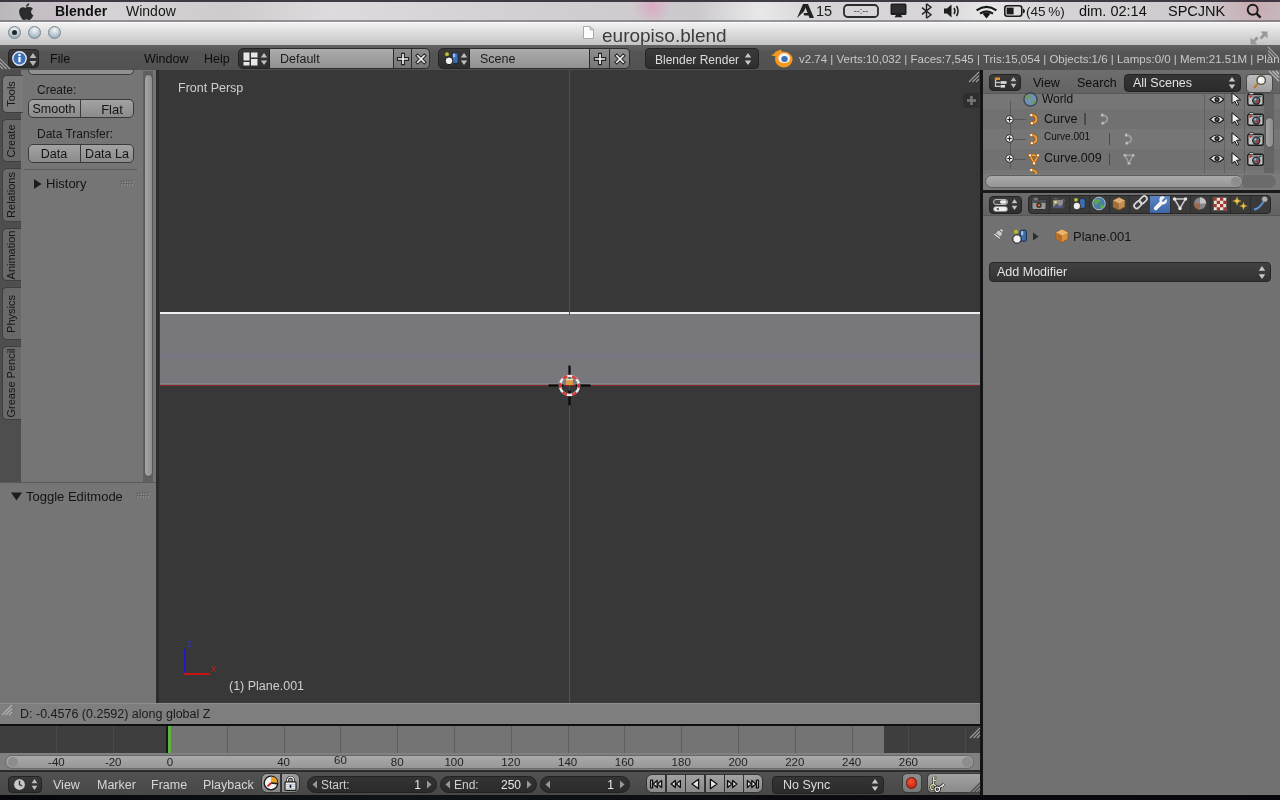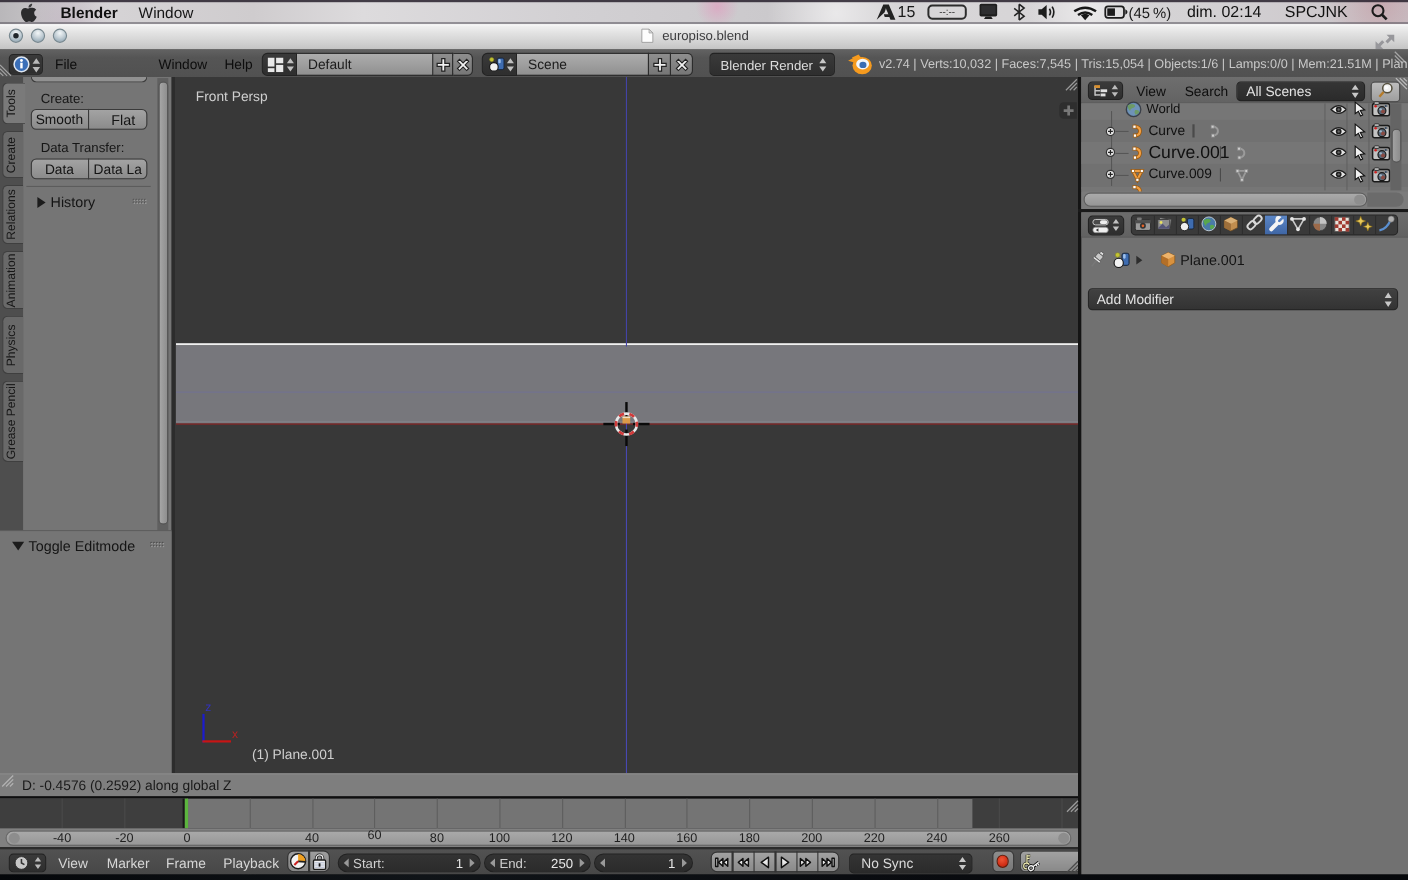--- a/index.html
+++ b/index.html
@@ -76,21 +76,21 @@
 <div class="a" style="left:27.5px;top:26px;width:13px;height:13px;border-radius:50%;
  background:radial-gradient(circle at 50% 28%, #f2f6f8, #c5d0d7 45%, #9db0bc 78%, #8699a6);
  border:1.5px solid #77878f;box-sizing:border-box;"></div>
 <div class="a" style="left:47.5px;top:26px;width:13px;height:13px;border-radius:50%;
  background:radial-gradient(circle at 50% 28%, #f2f6f8, #c5d0d7 45%, #9db0bc 78%, #8699a6);
  border:1.5px solid #77878f;box-sizing:border-box;"></div>
 <svg style="left:583px;top:26px;" width="11" height="13" viewBox="0 0 11 13">
 <path fill="#fdfdfd" stroke="#9a9a9a" stroke-width="0.8" d="M0.5 0.5 L7 0.5 L10.5 4 L10.5 12.5 L0.5 12.5 Z"></path>
 <path fill="#d8d8d8" stroke="#9a9a9a" stroke-width="0.6" d="M7 0.5 L7 4 L10.5 4 Z"></path>
   </svg>
-<div class="t" style="left:602px;top:24.5px;font-size:12px;color:#3c3c3e;">europiso.blend</div>
+<div class="t" style="left:602px;top:24.5px;font-size:19px;color:#3c3c3e;">europiso.blend</div>
 <svg style="left:1250px;top:31px;" width="18" height="14" viewBox="0 0 18 14">
 <g fill="#97979b">
 <path d="M10.5 0.5 L17.5 0.5 L17.5 7.5 L15 5 L11.5 8.5 L9.5 6.5 L13 3 Z"></path>
 <path d="M7.5 13.5 L0.5 13.5 L0.5 6.5 L3 9 L6.5 5.5 L8.5 7.5 L5 11 Z"></path>
 </g>
   </svg>
 
 <div class="a" style="left:0;top:45px;width:1280px;height:25px;
  background:linear-gradient(#626262,#555 30%,#515151);border-bottom:1px solid #1d1d1d;box-sizing:content-box;"></div>
 
@@ -427,21 +427,21 @@
 <circle cx="4.5" cy="4.5" r="3.7" fill="#e8e8e8" stroke="#333" stroke-width="1.1"></circle>
 <path stroke="#222" stroke-width="1.1" d="M4.5 2.3 L4.5 6.7 M2.3 4.5 L6.7 4.5"></path>
   </svg>
 <div class="a" style="left:1014px;top:138.9px;width:12px;height:1px;background:#565656;"></div>
 <svg style="left:1027px;top:131.9px;" width="14" height="14" viewBox="0 0 14 14">
 <path fill="none" stroke="#a05808" stroke-width="3.3" d="M4.4 2.9 C11 3.6 11 10.4 4.8 11.3"></path>
 <path fill="none" stroke="#f0a045" stroke-width="1.9" d="M4.4 2.9 C11 3.6 11 10.4 4.8 11.3"></path>
 <rect x="2.9" y="1.7" width="2.9" height="2.9" fill="#fff" stroke="#9a5a10" stroke-width="0.7"></rect>
 <rect x="3.3" y="9.8" width="2.9" height="2.9" fill="#fff" stroke="#9a5a10" stroke-width="0.7"></rect>
   </svg>
-<div class="t" style="left:1044px;top:131.4px;font-size:16px;color:#101010;">Curve.001</div>
+<div class="t" style="left:1044px;top:131.4px;font-size:10px;color:#101010;">Curve.001</div>
 <div class="a" style="left:1108.8px;top:132.9px;width:1.5px;height:12px;background:#4a4a4a;"></div>
 <svg style="left:1122px;top:131.9px;" width="14" height="14" viewBox="0 0 14 14">
 <path fill="none" stroke="#9b9b9b" stroke-width="1.8" d="M4.2 3 C10.8 3.6 10.8 10.4 4.6 11.2"></path>
 <rect x="3" y="1.8" width="2.7" height="2.7" fill="#cdcdcd" stroke="#8a8a8a" stroke-width="0.7"></rect>
 <rect x="3.4" y="9.9" width="2.7" height="2.7" fill="#cdcdcd" stroke="#8a8a8a" stroke-width="0.7"></rect>
   </svg>
 <svg style="left:1209px;top:133.4px;" width="16" height="11" viewBox="0 0 16 11">
 <path fill="#e4e4e4" stroke="#1f1f1f" stroke-width="1.1" d="M1 5.5 Q8 -1.5 15 5.5 Q8 12.5 1 5.5 Z"></path>
 <circle cx="8" cy="5.5" r="2.6" fill="#1f1f1f"></circle>
     <circle cx="8" cy="5.5" r="1.1" fill="#676767"></circle>

